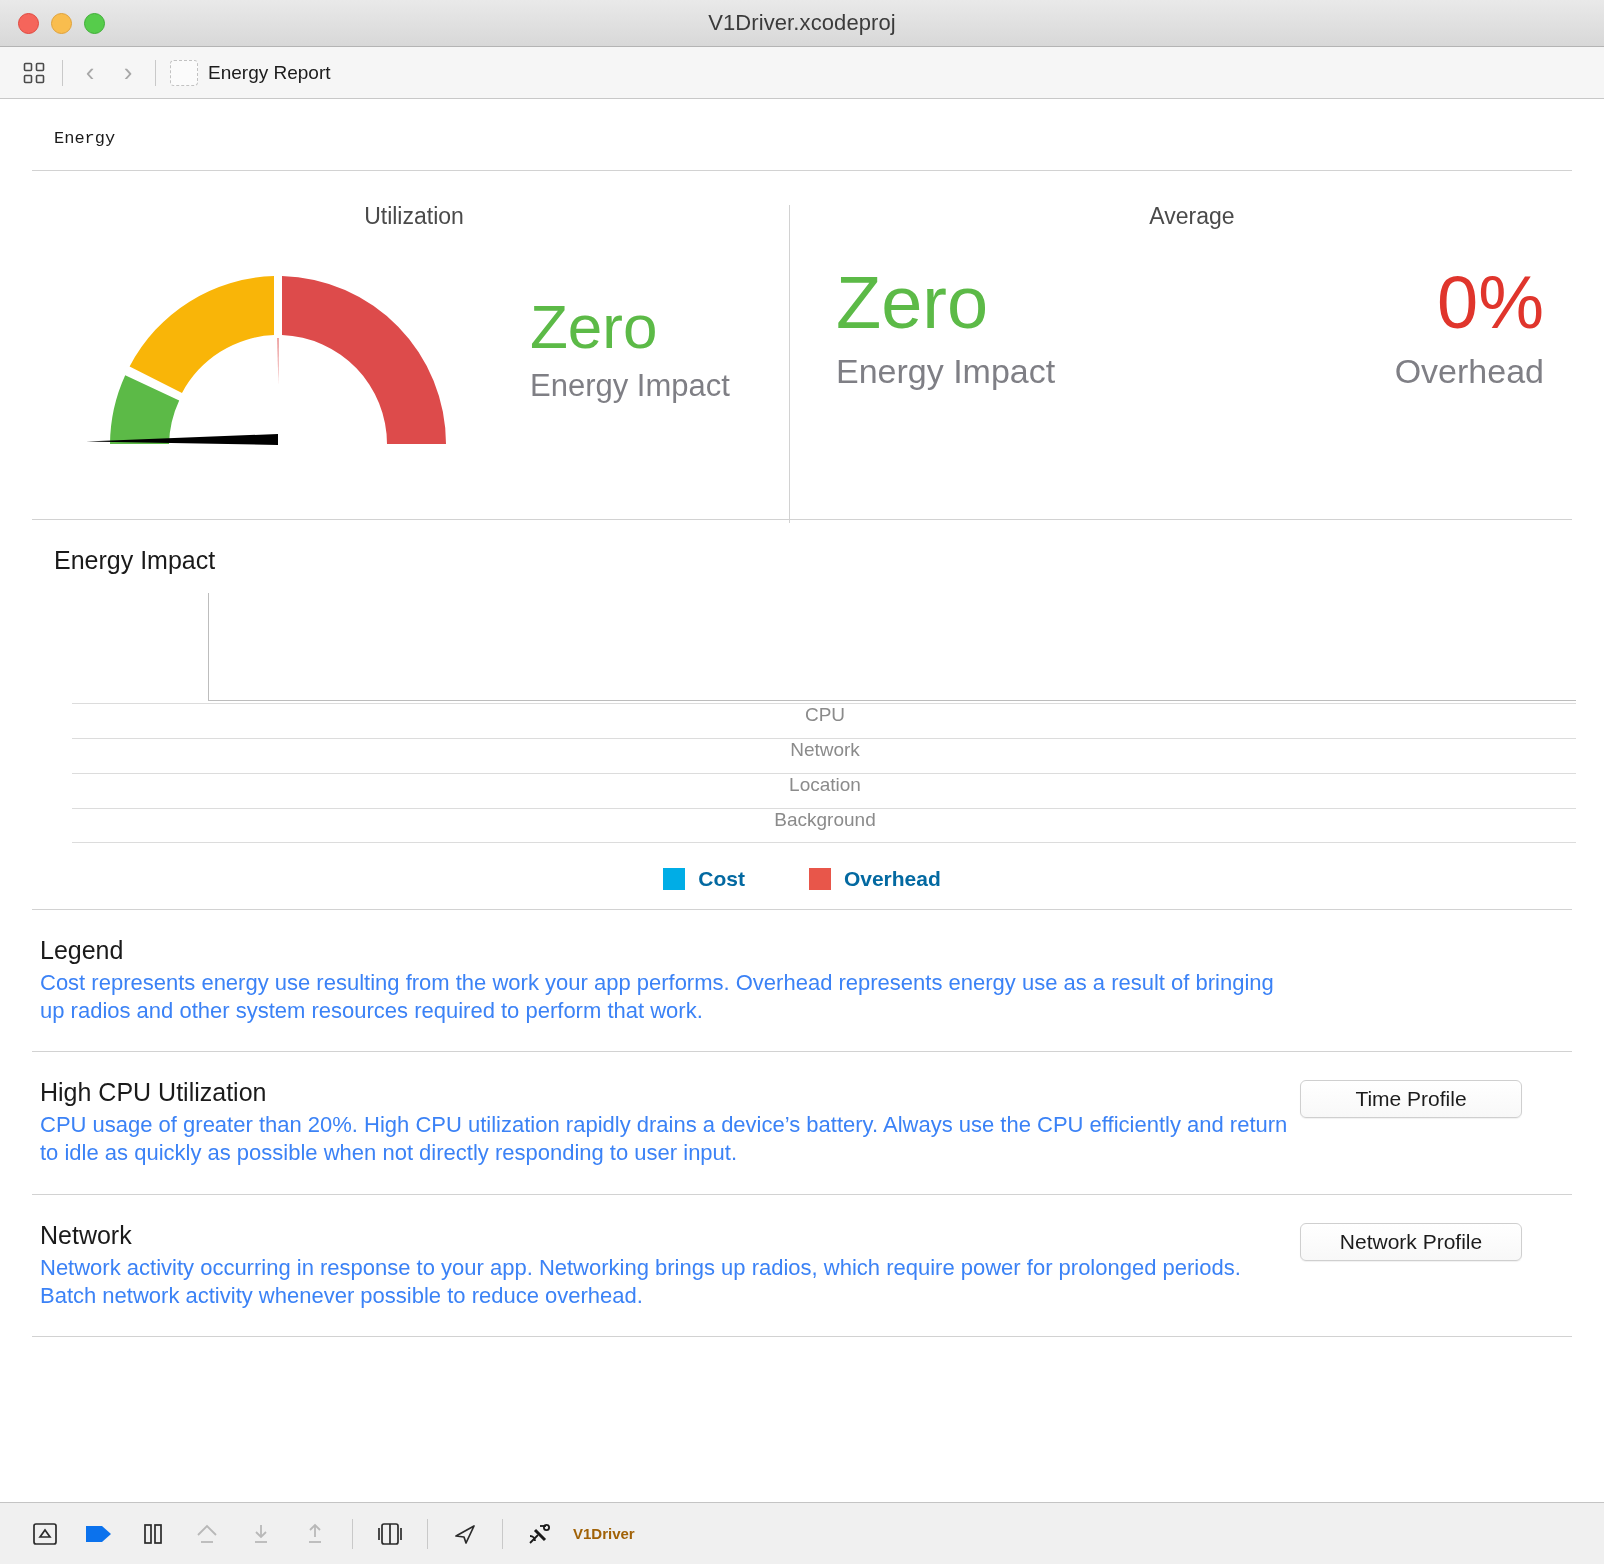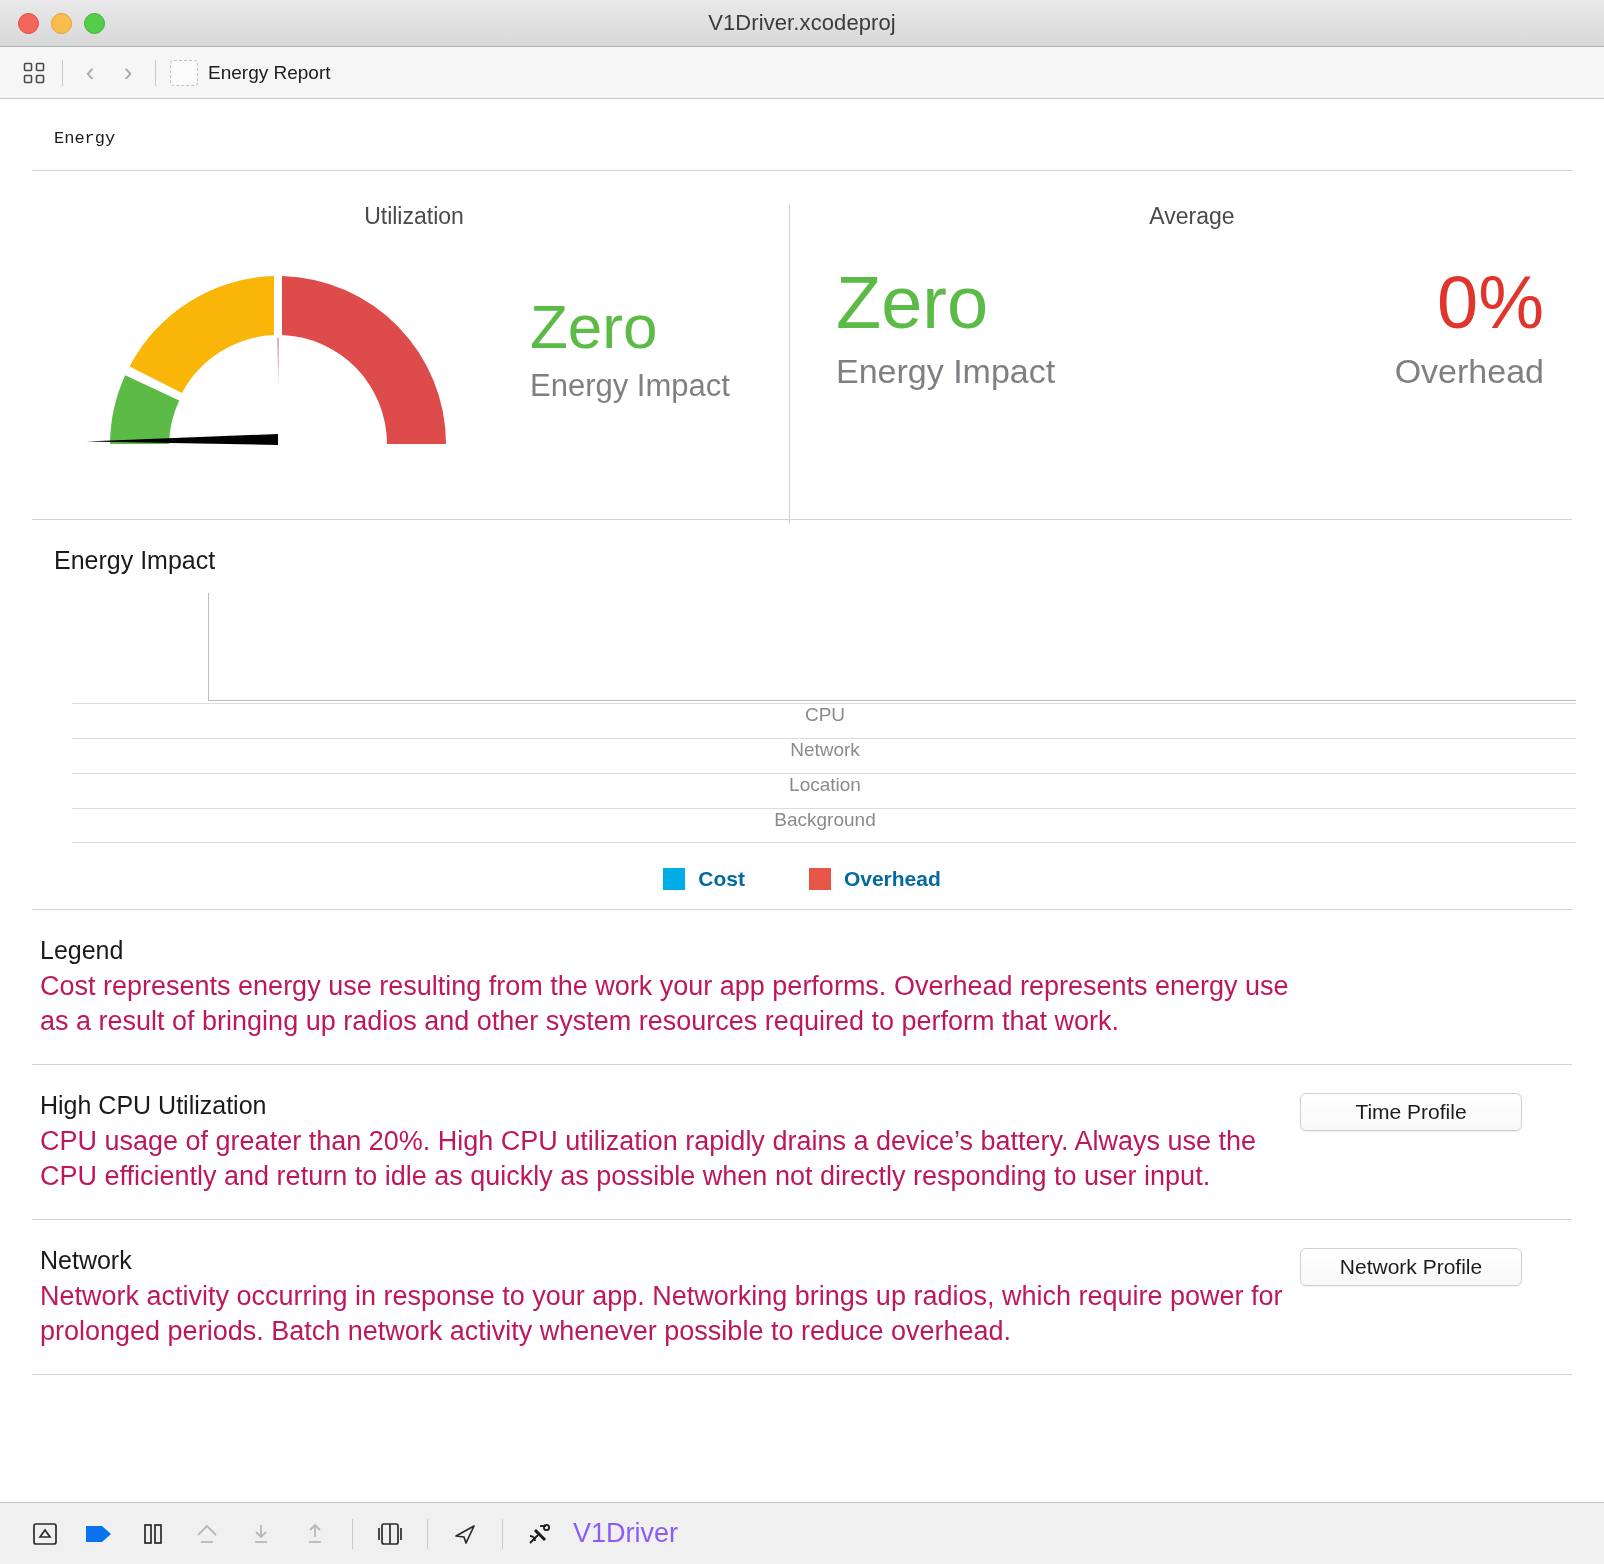--- a/index.html
+++ b/index.html
@@ -261,23 +261,23 @@
     display: flex;
     align-items: flex-start;
   }
   .info-main { flex: 1 1 auto; max-width: 1260px; }
   .info-title {
     font-size: 25px;
     color: #1a1a1a;
     margin-bottom: 4px;
   }
   .info-body {
-    font-size: 27px;
+    font-size: 22px;
     line-height: 1.28;
-    color: #be185d;
+    color: #3b82f6;
   }
   .profile-btn {
     flex: 0 0 auto;
     margin-top: 2px;
     width: 222px;
     height: 38px;
     border: 1px solid #cfcfcf;
     border-radius: 6px;
     background: linear-gradient(to bottom, #ffffff, #f8f8f8);
     box-shadow: 0 1px 1px rgba(0,0,0,0.06);
@@ -303,23 +303,24 @@
   .tb-btn {
     width: 54px; height: 44px;
     display: flex; align-items: center; justify-content: center;
   }
   .tb-sep {
     width: 1px; height: 30px;
     background: #c9c9c9;
     margin: 0 10px;
   }
   .scheme-label {
-    font-size: 27px;
-    color: #8b5cf6;
+    font-size: 15px;
+    color: #a16207;
     margin-left: 6px;
+    font-weight: bold;
   }
 </style>
 </head>
 <body>
 
 <div class="window">
 
   <div class="titlebar">
     <div class="traffic">
       <span class="light close"></span>

